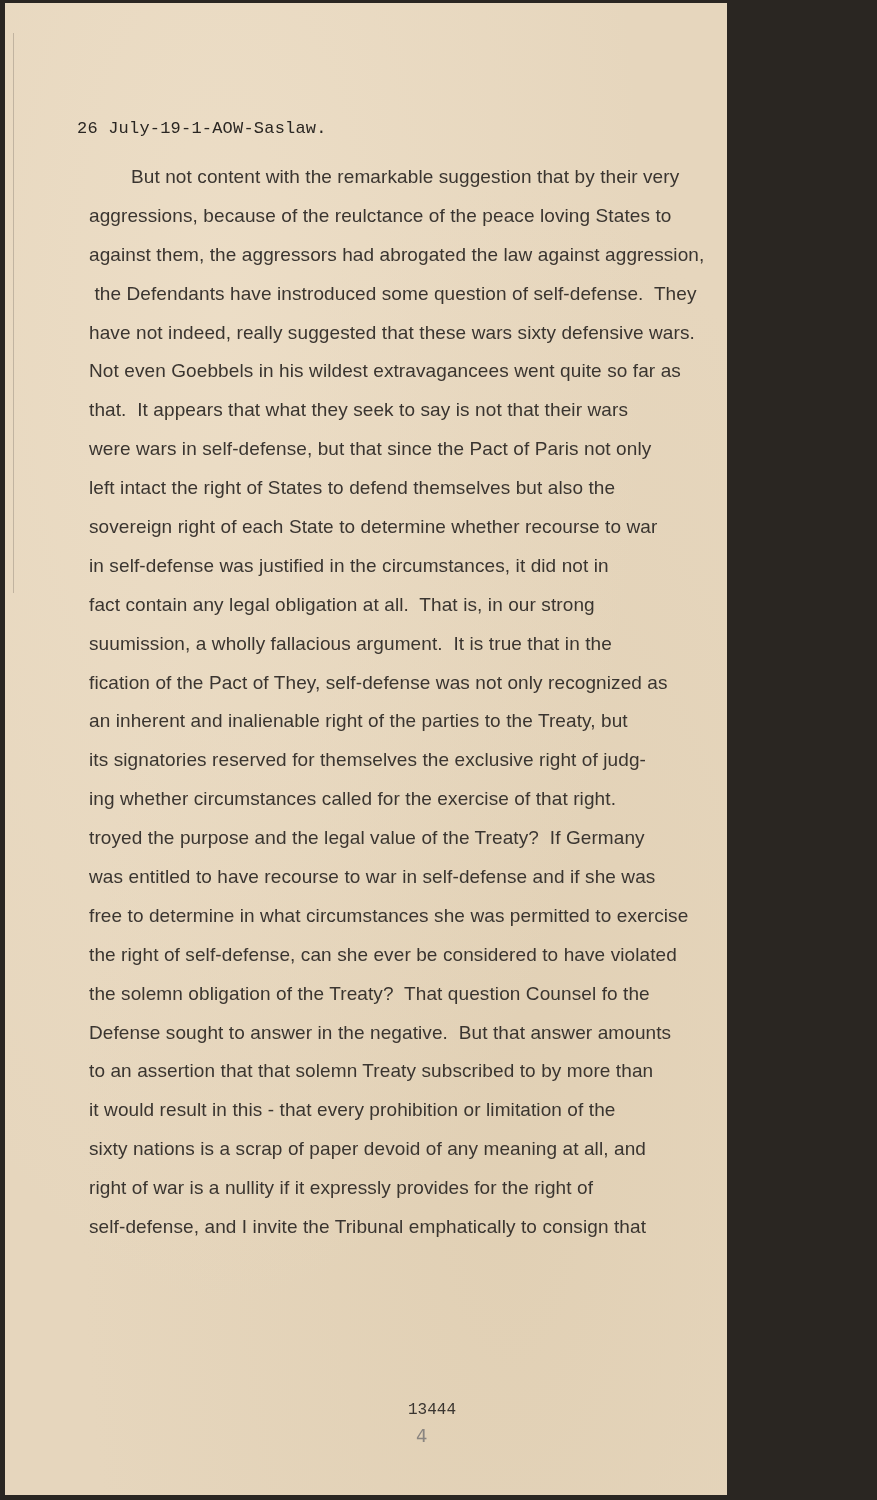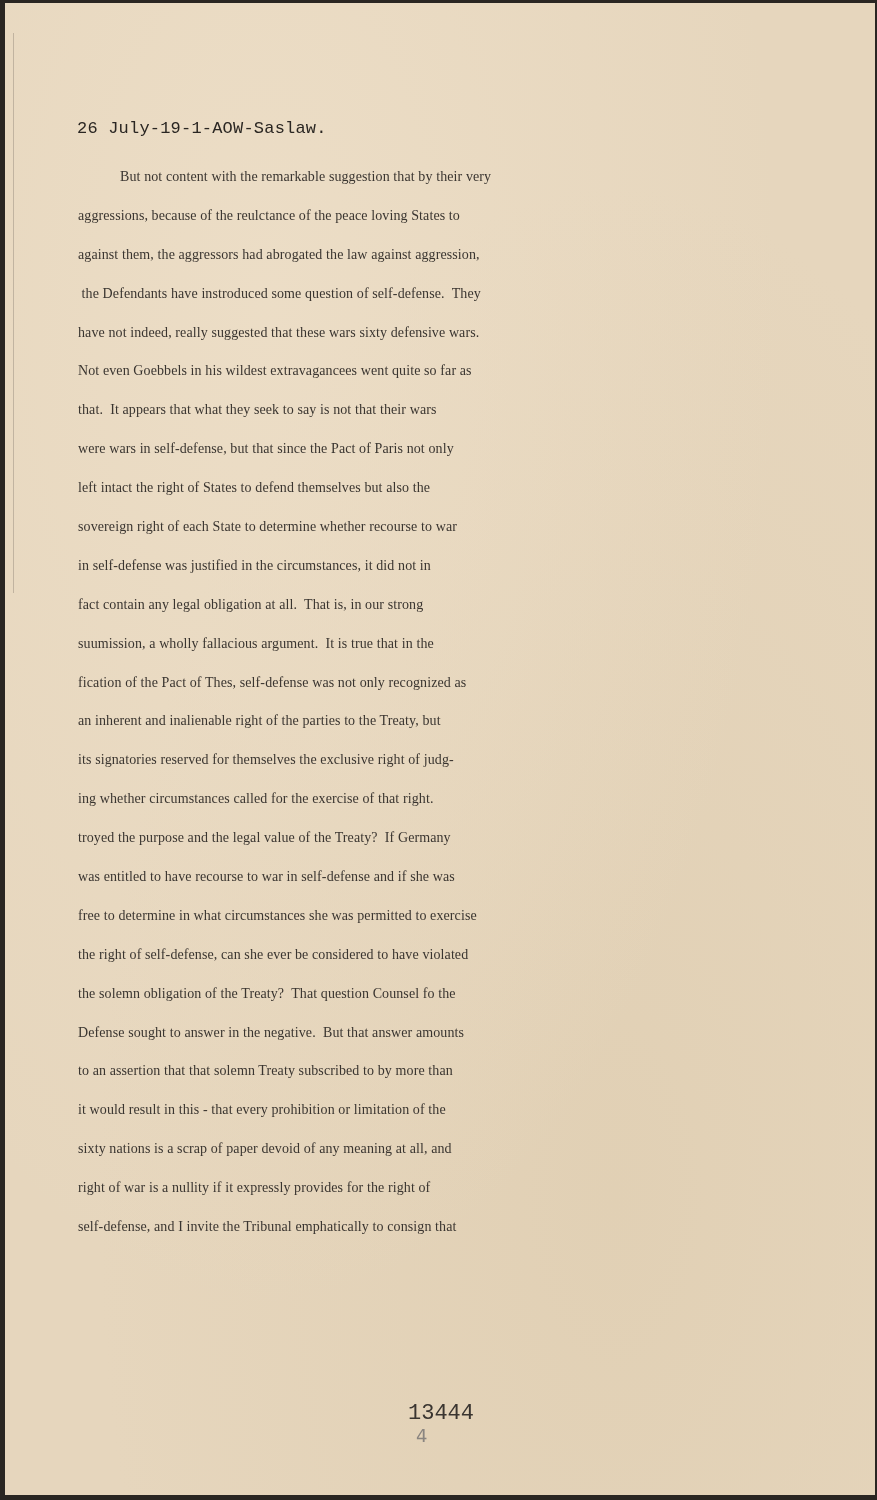--- a/index.html
+++ b/index.html
@@ -10,21 +10,21 @@
       width: 877px;
       height: 1500px;
       background: #2a2622;
       position: relative;
       overflow: hidden;
     }
     .page {
       position: absolute;
       left: 5px;
       top: 3px;
-      width: 870px;
+      width: 722px;
       height: 1492px;
       background: #e6d6bd;
       background-image:
         radial-gradient(ellipse at 30% 20%, rgba(240,226,204,0.6), rgba(0,0,0,0) 60%),
         radial-gradient(ellipse at 70% 80%, rgba(220,202,172,0.5), rgba(0,0,0,0) 60%);
     }
     .tear-line {
       position: absolute;
       left: 8px;
       top: 30px;
@@ -36,42 +36,42 @@
       position: absolute;
       left: 72px;
       top: 116px;
       font-family: "Liberation Mono", "DejaVu Sans Mono", monospace;
       font-size: 17px;
       color: #2a2622;
       letter-spacing: 0.2px;
     }
     .body-text {
       position: absolute;
-      left: 73px;
+      left: 84px;
       top: 155px;
       width: 690px;
-      font-family: Liberation Serif, serif;
-      font-size: 14px;
+      font-family: Liberation Sans, sans-serif;
+      font-size: 19px;
       color: #3a3530;
       letter-spacing: 0.1px;
     }
     .line {
       height: 38.9px;
       line-height: 38.9px;
       white-space: pre;
     }
     .indent {
       padding-left: 42px;
     }
     .page-number {
       position: absolute;
       left: 403px;
       top: 1398px;
       font-family: "Liberation Mono", "DejaVu Sans Mono", monospace;
-      font-size: 22px;
+      font-size: 16px;
       color: #3a3530;
     }
     .handwritten {
       position: absolute;
       left: 411px;
       top: 1422px;
       font-family: "DejaVu Sans", sans-serif;
       font-size: 18px;
       color: #8a8580;
     }
@@ -92,21 +92,21 @@
       <div class="line"> the Defendants have instroduced some question of self-defense.  They</div>
       <div class="line">have not indeed, really suggested that these wars sixty defensive wars.</div>
       <div class="line">Not even Goebbels in his wildest extravagancees went quite so far as</div>
       <div class="line">that.  It appears that what they seek to say is not that their wars</div>
       <div class="line">were wars in self-defense, but that since the Pact of Paris not only</div>
       <div class="line">left intact the right of States to defend themselves but also the</div>
       <div class="line">sovereign right of each State to determine whether recourse to war</div>
       <div class="line">in self-defense was justified in the circumstances, it did not in</div>
       <div class="line">fact contain any legal obligation at all.  That is, in our strong</div>
       <div class="line">suumission, a wholly fallacious argument.  It is true that in the</div>
-      <div class="line">fication of the Pact of Thes, self-defense was not only recognized as</div>
+      <div class="line">fication of the Pact of They, self-defense was not only recognized as</div>
       <div class="line">an inherent and inalienable right of the parties to the Treaty, but</div>
       <div class="line">its signatories reserved for themselves the exclusive right of judg-</div>
       <div class="line">ing whether circumstances called for the exercise of that right.</div>
     </div>
     <div>
       <div class="line">troyed the purpose and the legal value of the Treaty?  If Germany</div>
       <div class="line">was entitled to have recourse to war in self-defense and if she was</div>
       <div class="line">free to determine in what circumstances she was permitted to exercise</div>
       <div class="line">the right of self-defense, can she ever be considered to have violated</div>
       <div class="line">the solemn obligation of the Treaty?  That question Counsel fo the</div>

